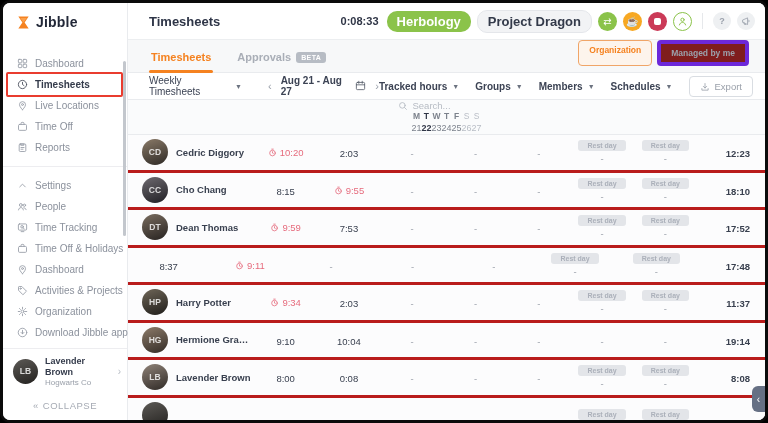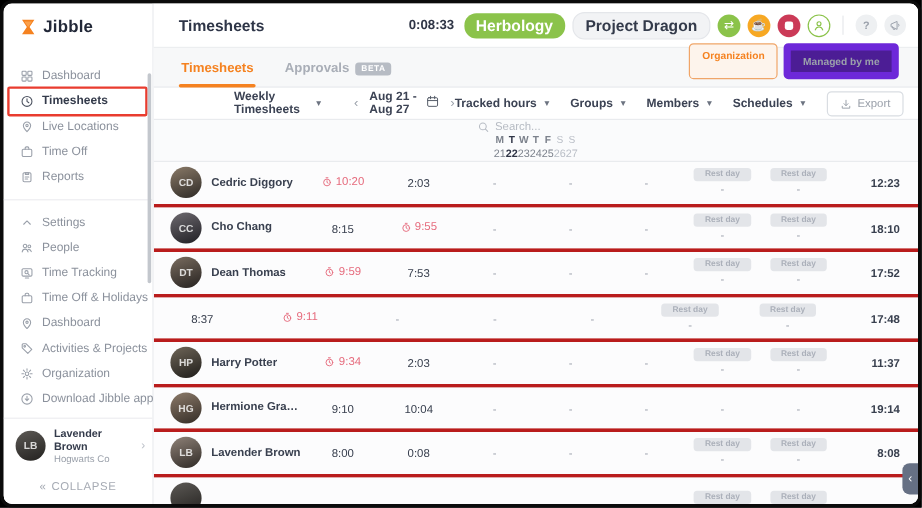--- a/index.html
+++ b/index.html
@@ -61,25 +61,25 @@
   .tab { font-size:11px; font-weight:bold; color:#a9aeb7; padding:0 2px 9px 2px; margin-right:22px;
          cursor:pointer; position:relative; display:flex; align-items:center; gap:5px; }
   .tab.active { color:#f58220; }
   .tab.active::after { content:""; position:absolute; left:0; right:0; bottom:-1px; height:3px;
                        background:#f58220; border-radius:2px; }
   .beta-badge { background:#b7bcc4; color:#fff; font-size:7px; font-weight:bold; border-radius:3px;
                 padding:2px 5px; letter-spacing:.4px; }
   .scope-toggle { margin-left:auto; display:flex; gap:5px; padding-bottom:6px; }
   .scope-btn { font-size:8.5px; font-weight:bold; border-radius:4px; padding:4px 10px; cursor:pointer; white-space:nowrap; }
   .scope-btn.active { color:#f58220; border:1px solid #f0a568; background:#fdf4ec; }
-  .scope-btn.inactive { color:#9ba1ab; background:#4c1d95; border:6px solid #6d28d9; }
+  .scope-btn.inactive { color:#9ba1ab; background:#7f1d1d; border:4px solid #6d28d9; }
 
   .filterbar { height:27px; background:#fff; border-bottom:1px solid #e9ebee; display:flex;
                align-items:center; padding:0 12px 0 21px; flex-shrink:0; }
-  .view-dd { font-size:10px; font-weight:bold; color:#3c4354; display:flex; align-items:center; gap:5px; cursor:pointer;margin-left:46px; }
+  .view-dd { font-size:10px; font-weight:normal; color:#3c4354; display:flex; align-items:center; gap:5px; cursor:pointer; }
   .caret { font-size:7px; color:#6c7380; }
   .date-nav { display:flex; align-items:center; gap:9px; margin-left:26px; }
   .date-arrow { color:#9aa0aa; font-size:11px; cursor:pointer; line-height:1; }
   .date-range { font-size:10px; font-weight:bold; color:#3c4354; display:flex; align-items:center; gap:6px; cursor:pointer; }
   .cal-icon svg { width:11px; height:11px; stroke:#555c68; fill:none; stroke-width:1.2; stroke-linecap:round; }
   .filter-right { margin-left:auto; display:flex; align-items:center; gap:16px; }
   .filter-dd { font-size:10px; font-weight:bold; color:#3c4354; display:flex; align-items:center; gap:5px; cursor:pointer; white-space:nowrap; }
   .export-btn { display:flex; align-items:flex-end; gap:5px; border:1px solid #d9dde2; border-radius:4px;
                 padding:4px 10px; font-size:9.5px; color:#9aa0aa; cursor:pointer; background:#fff; }
   .export-btn svg { width:10px; height:10px; stroke:#9aa0aa; fill:none; stroke-width:1.3; stroke-linecap:round; stroke-linejoin:round; }

